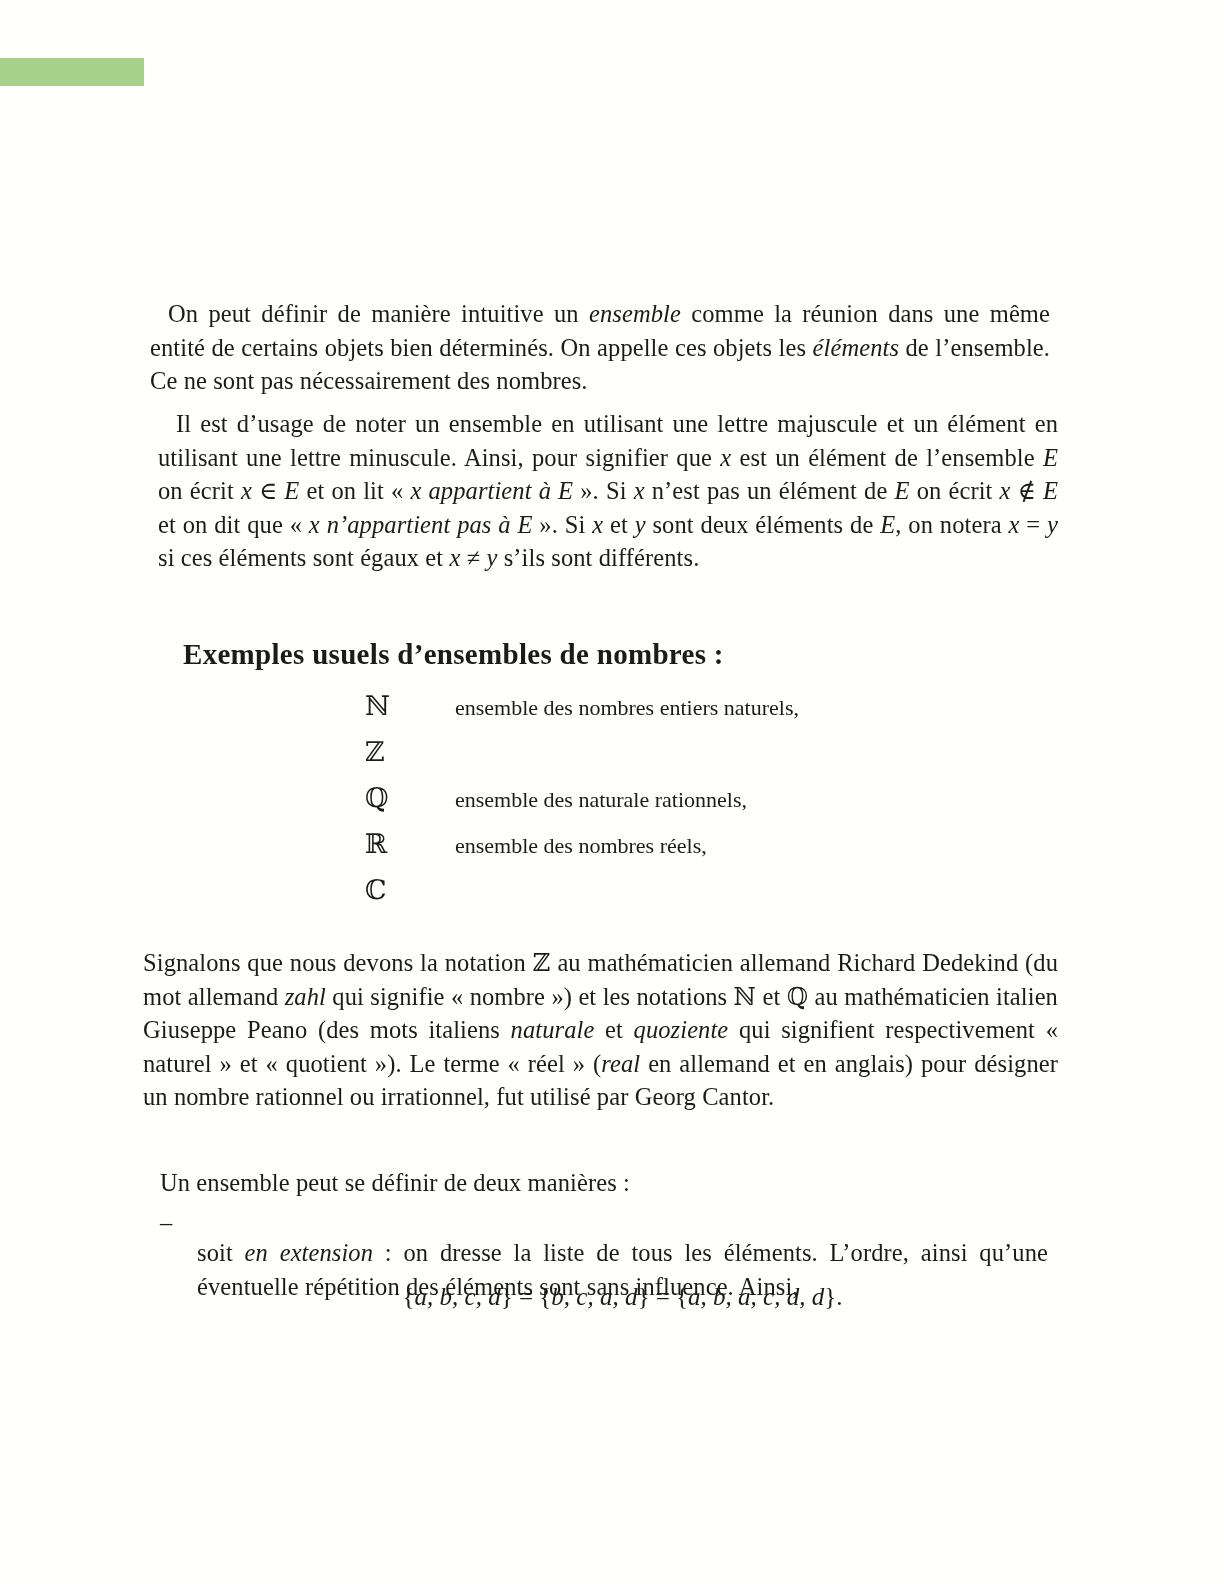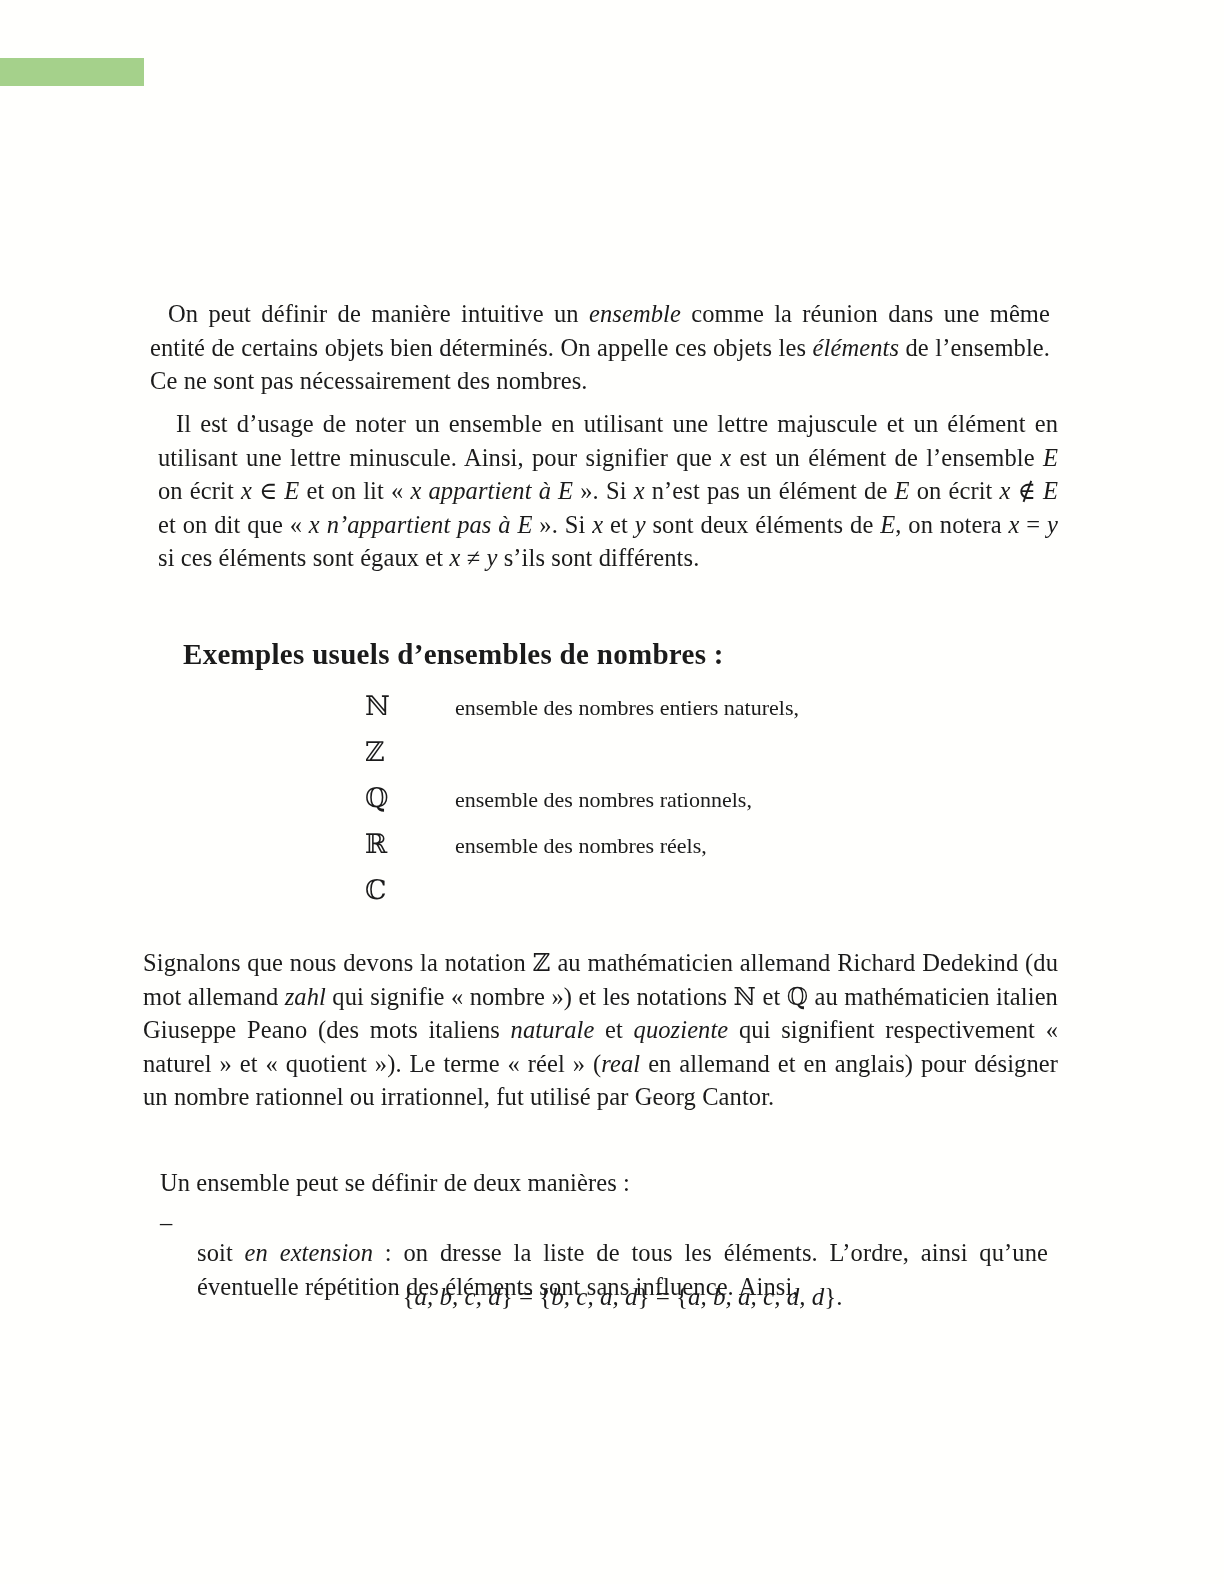--- a/index.html
+++ b/index.html
@@ -121,21 +121,21 @@
   <div class="sets">
       <div class="set-row">
         <span class="set-symbol">ℕ</span>
         <span class="set-desc">ensemble des nombres entiers naturels,</span>
       </div>
       <div class="set-row">
         <span class="set-symbol">ℤ</span>
       </div>
       <div class="set-row">
         <span class="set-symbol">ℚ</span>
-        <span class="set-desc">ensemble des nombres rationnels,</span>
+        <span class="set-desc">ensemble des naturale rationnels,</span>
       </div>
       <div class="set-row">
         <span class="set-symbol">ℝ</span>
         <span class="set-desc">ensemble des nombres réels,</span>
       </div>
       <div class="set-row">
         <span class="set-symbol">ℂ</span>
       </div>
     </div>
 

